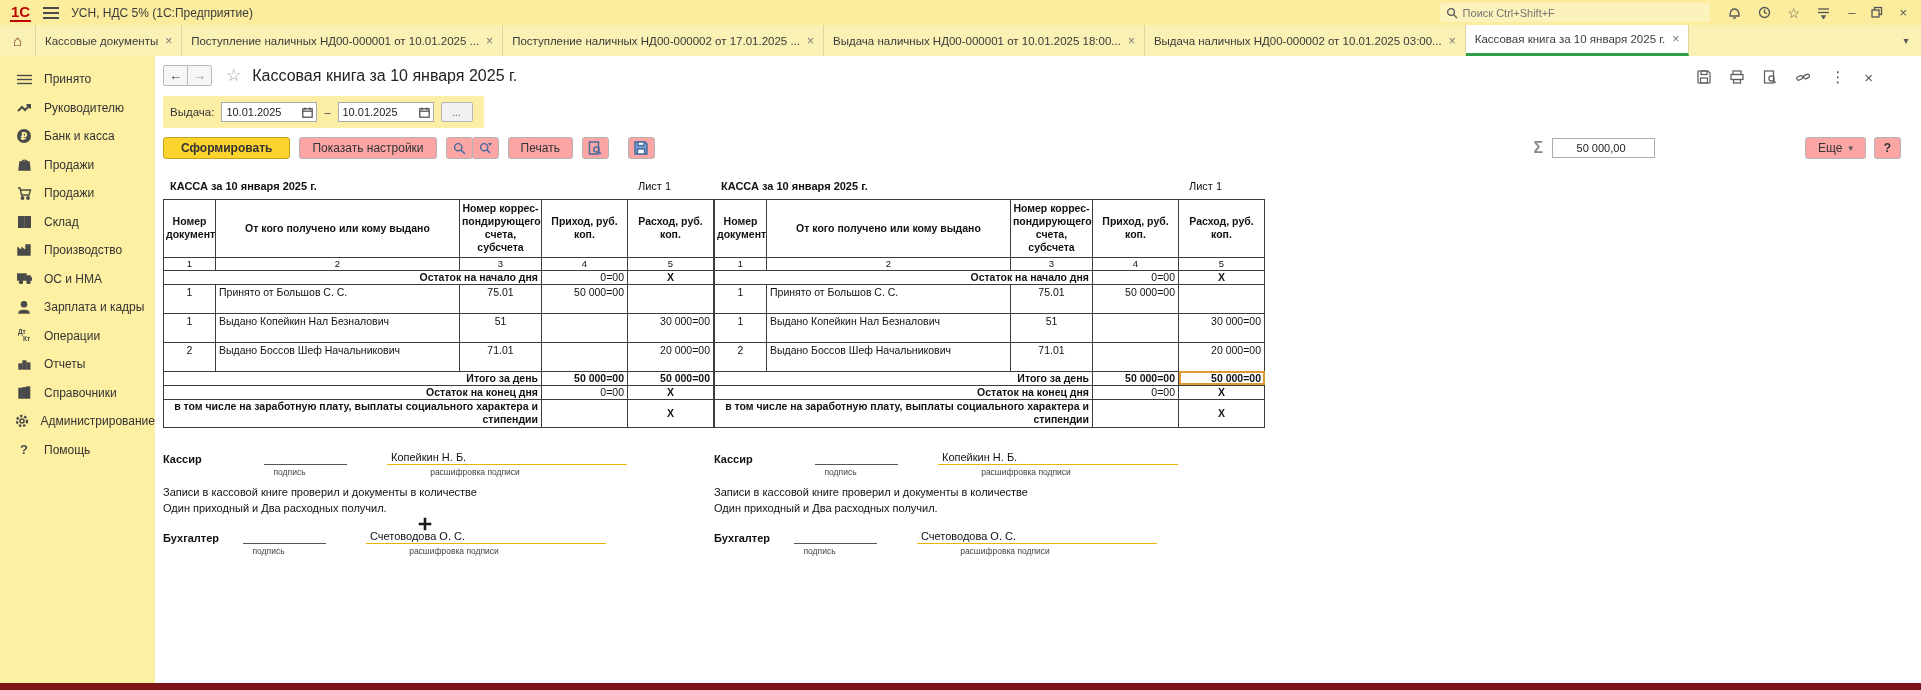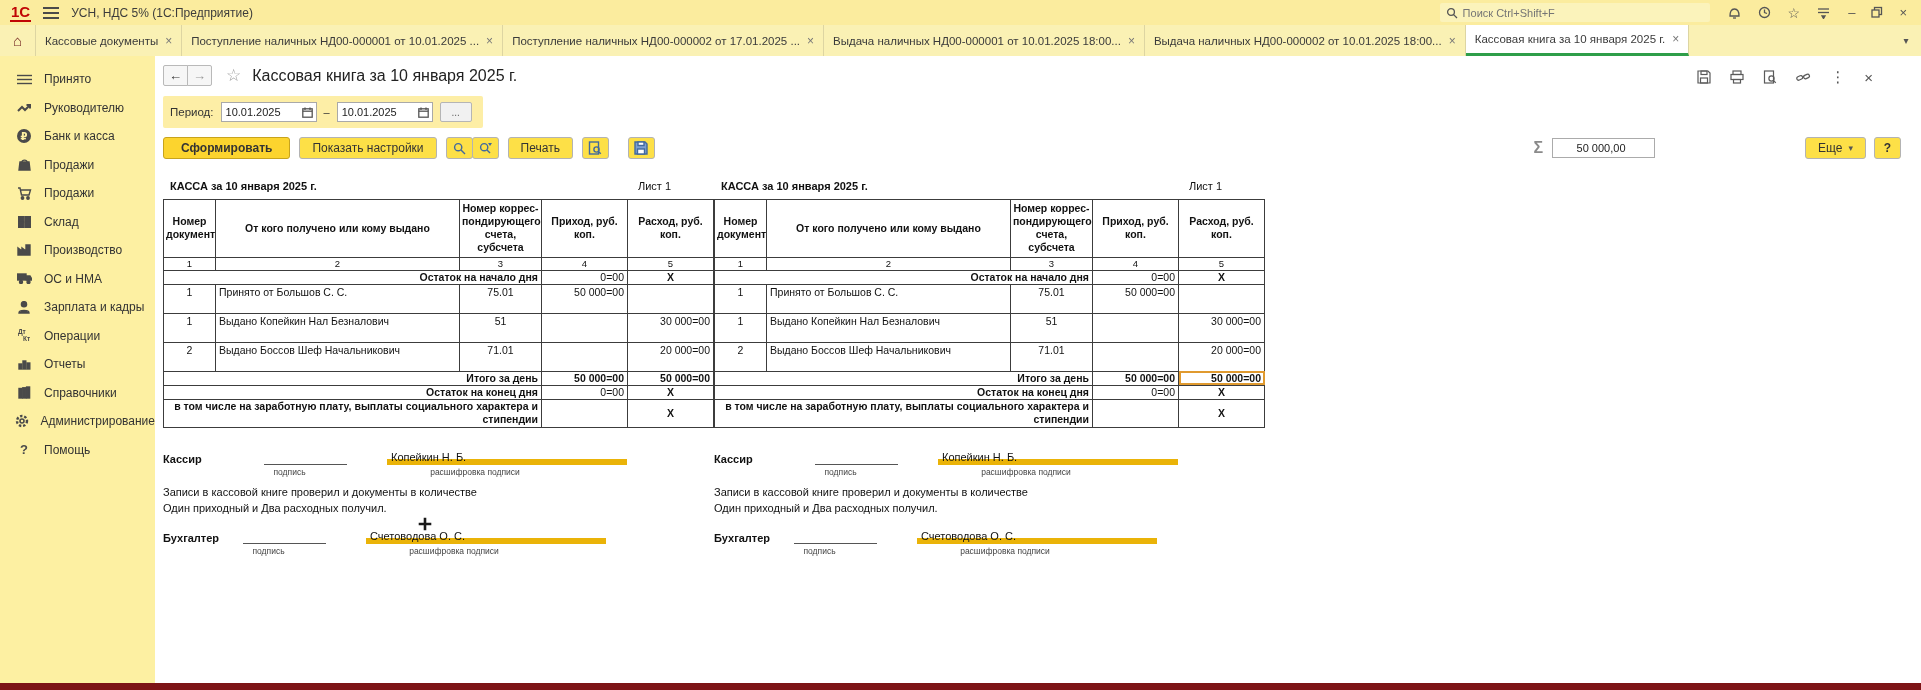--- a/index.html
+++ b/index.html
@@ -56,21 +56,21 @@
   
   .period { margin:10px 0 0 8px; background:#fdeea6; display:inline-flex; align-items:center; gap:7px; padding:6px 11px 6px 7px; border-radius:2px; }
   .period .plabel { font-size:11.5px; color:#333; }
   .datewrap { background:#fff; border:1px solid #a9a9a9; height:20px; display:flex; align-items:center; padding-right:3px; }
   .datewrap input { width:80px; border:none; outline:none; font-size:11px; padding-left:4px; font-family:"Liberation Sans",sans-serif; color:#222; }
   .dash { color:#333; font-size:11px; }
   .btn-more { width:32px; height:20px; background:#f1f1f1; border:1px solid #b5b5b5; border-radius:2px; color:#666; font-size:10px; display:flex; align-items:center; justify-content:center; cursor:pointer; }
 
   
   .toolbar { margin:9px 0 0 8px; display:flex; align-items:center; gap:9px; padding-right:20px; }
-  .btn { height:22px; background:#fde047; border:1px solid #b3b3b3; border-radius:3px; font-size:12px; color:#333; display:inline-flex; align-items:center; justify-content:center; padding:0 12px; cursor:pointer; font-family:"Liberation Sans",sans-serif; }
+  .btn { height:22px; background:#fca5a5; border:1px solid #b3b3b3; border-radius:3px; font-size:12px; color:#333; display:inline-flex; align-items:center; justify-content:center; padding:0 12px; cursor:pointer; font-family:"Liberation Sans",sans-serif; }
   .btn-generate { background:#fcd42e; border-color:#c7a31d; font-weight:bold; padding:0 17px; }
   .iconbtn { width:27px; padding:0; }
   .icon-pair { display:flex; }
   .icon-pair .iconbtn + .iconbtn { margin-left:-1px; }
   .toolbar svg { stroke:#41699e; fill:none; stroke-width:1.4; }
   .tb-right { margin-left:auto; display:flex; align-items:center; }
   .sum-sym { color:#8a8a8a; font-size:16px; font-weight:bold; margin-right:9px; }
   .sum-input { width:103px; height:20px; border:1px solid #ababab; font-size:11px; text-align:center; padding-right:5px; font-family:"Liberation Sans",sans-serif; color:#222; outline:none; }
   .gap150 { width:150px; }
   .btn-more-menu { gap:6px; }
@@ -101,21 +101,21 @@
   
   .sigs { display:flex; margin:16px 0 0 8px; }
   .sig-half { width:550px; font-size:11px; color:#111; }
   .sig-half.right { margin-left:1px; }
   .sig-line { display:flex; align-items:flex-end; margin-top:4px; height:17px;gap:16px; }
   .sig-label { font-weight:bold; }
   .w-kassir { width:58px; }
   .w-buh { width:64px; }
   .u1 { width:83px; border-bottom:1px solid #555; height:14px; }
   .u1.off { margin-left:27px; }
-  .u2 { width:240px; border-bottom:6px solid #eab308; height:14px; margin-left:24px; padding-left:4px;margin-top:38px; }
+  .u2 { width:240px; border-bottom:1px solid #eab308; height:14px; margin-left:24px; padding-left:4px;margin-top:38px; }
   .caps { display:flex; font-size:8.5px; color:#444; margin-top:2px; }
   .cap1 { width:83px; text-align:center; }
   .cap1.off { margin-left:85px; }
   .cap1.off2 { margin-left:64px; }
   .cap2 { width:240px; text-align:center; margin-left:24px; }
   .checkline { margin-top:8px; line-height:14px; }
   .checkline2 { margin-top:2px; line-height:14px; }
   .sig-line.buh { margin-top:12px; }
 
   
@@ -189,21 +189,21 @@
   </div>
   <div class="tab">
     <span>Поступление наличных НД00-000002 от 17.01.2025 ...</span>
     <span class="tclose">×</span>
   </div>
   <div class="tab">
     <span>Выдача наличных НД00-000001 от 10.01.2025 18:00...</span>
     <span class="tclose">×</span>
   </div>
   <div class="tab">
-    <span>Выдача наличных НД00-000002 от 10.01.2025 18:00...</span>
+    <span>Выдача наличных НД00-000002 от 10.01.2025 03:00...</span>
     <span class="tclose">×</span>
   </div>
   <div class="tab active">
     <span>Кассовая книга за 10 января 2025 г.</span>
     <span class="tclose">×</span>
   </div>
   <div class="tab-overflow">▾</div>
 </div>
 
 <div class="main">
@@ -370,21 +370,21 @@
           <svg width="15" height="13" viewBox="0 0 15 13">
             <rect x="0.8" y="5" width="6" height="3.6" rx="1.8" transform="rotate(-25 4 7)"></rect>
             <rect x="7.6" y="3.6" width="6" height="3.6" rx="1.8" transform="rotate(-25 10.8 5.6)"></rect>
           </svg>
         </span>
       <span class="hi" style="font-size:15px;">⋮</span>
       <span class="hi" style="font-size:15px;">×</span>
     </div>
 
     <div class="period">
-      <span class="plabel">Период:</span>
+      <span class="plabel">Выдача:</span>
       <span class="datewrap">
         <input value="10.01.2025" style="">
         <svg class="si" width="11" height="11" viewBox="0 0 11 11">
             <rect x="0.8" y="1.8" width="9.4" height="8.4"></rect>
             <line x1="3" y1="0.5" x2="3" y2="3"></line>
             <line x1="8" y1="0.5" x2="8" y2="3"></line>
             <line x1="0.8" y1="4.2" x2="10.2" y2="4.2"></line>
           </svg>
       </span>
       <span class="dash">–</span>

